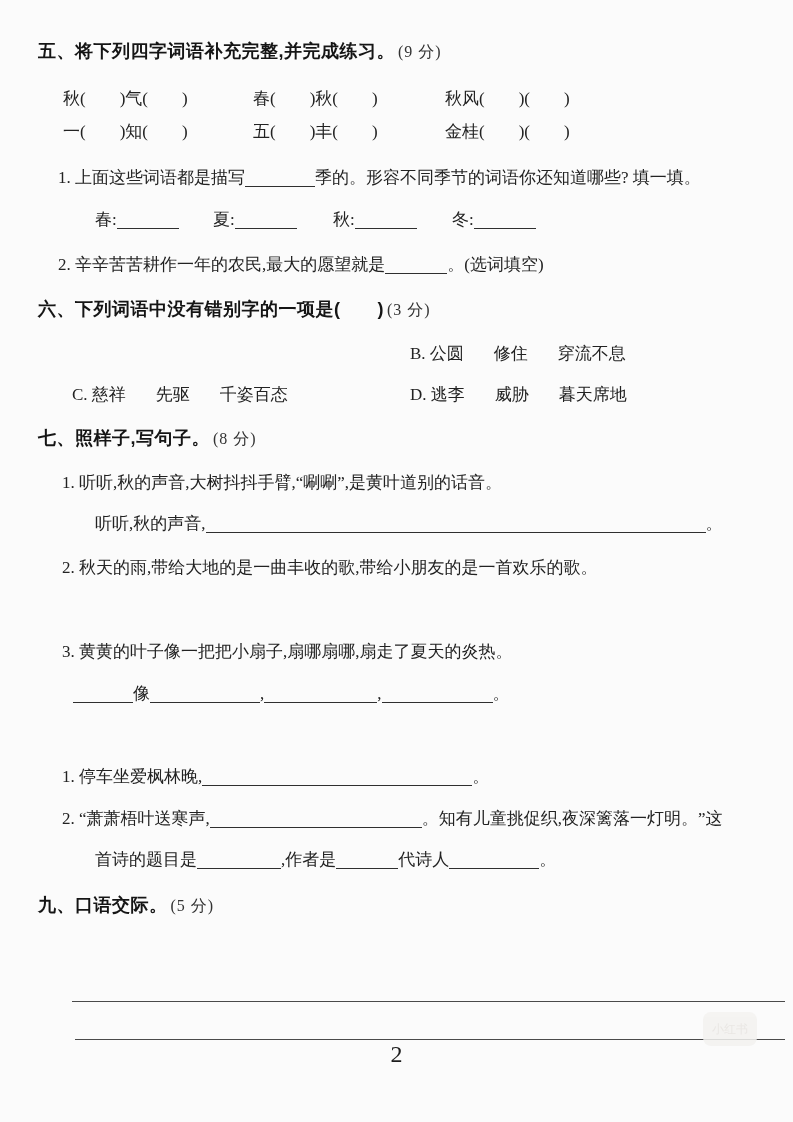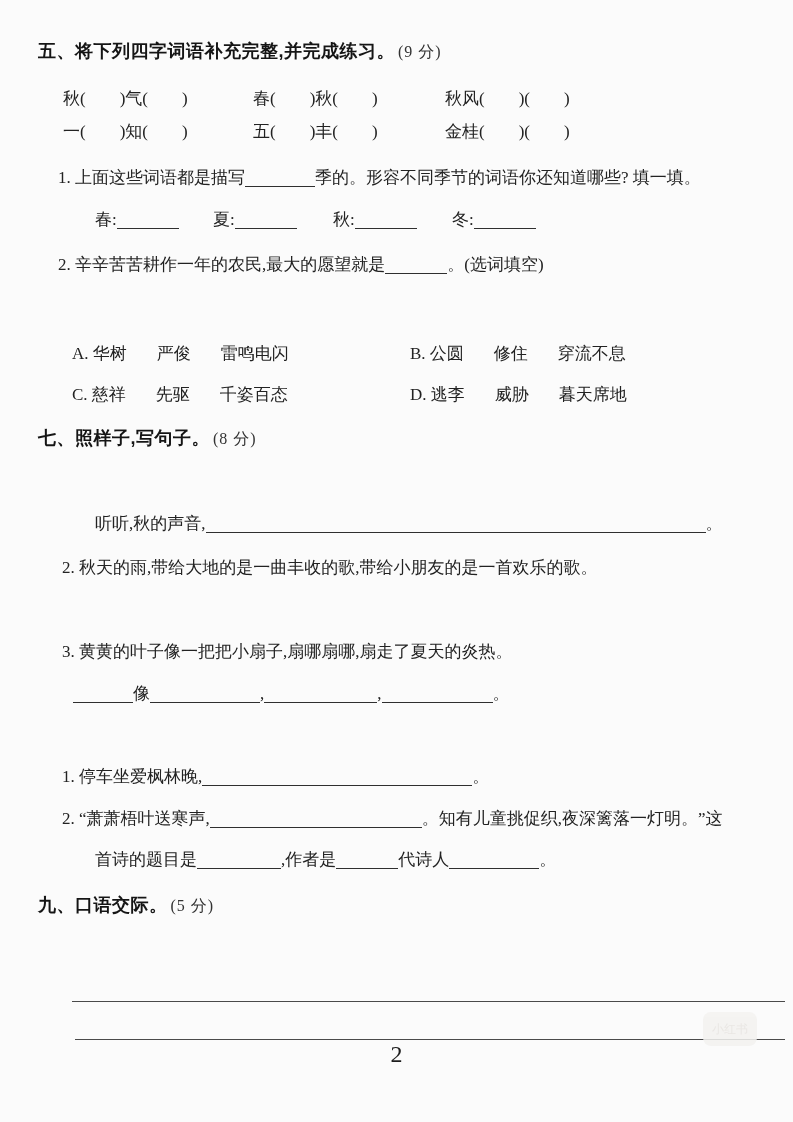--- a/index.html
+++ b/index.html
@@ -93,38 +93,41 @@
     <span>秋:</span><span class="bl" style="width:62px"></span>
   </div>
   <div class="row" style="top:209px;left:452px">
     <span>冬:</span><span class="bl" style="width:62px"></span>
   </div>
 
   <div class="row" style="top:254px;left:58px">
     <span>2. 辛辛苦苦耕作一年的农民,最大的愿望就是</span><span class="bl" style="width:62px"></span><span>。(选词填空)</span>
   </div>
 
+  <div class="row" style="top:298px;left:38px">
+    <span class="h">六、下列词语中没有错别字的一项是(　　)</span><span class="pts">(3 分)</span>
+  </div>
 
-  <div class="row" style="top:343px;left:72px">
-    <span>A. 华树</span><span class="opt-word">严俊</span><span class="opt-word">雷鸣电闪</span>
-  </div>
   <div class="row" style="top:343px;left:410px">
     <span>B. 公圆</span><span class="opt-word">修住</span><span class="opt-word">穿流不息</span>
   </div>
   <div class="row" style="top:384px;left:410px">
     <span>D. 逃李</span><span class="opt-word">威胁</span><span class="opt-word">暮天席地</span>
   </div>
   <div class="row" style="top:384px;left:72px">
     <span>C. 慈祥</span><span class="opt-word">先驱</span><span class="opt-word">千姿百态</span>
   </div>
 
   <div class="row" style="top:427px;left:38px">
     <span class="h">七、照样子,写句子。</span><span class="pts">(8 分)</span>
   </div>
 
+  <div class="row" style="top:472px;left:62px">
+    <span>1. 听听,秋的声音,大树抖抖手臂,“唰唰”,是黄叶道别的话音。</span>
+  </div>
   <div class="row" style="top:513px;left:95px">
     <span>听听,秋的声音,</span><span class="bl" style="width:500px"></span><span>。</span>
   </div>
 
   <div class="row" style="top:557px;left:62px">
     <span>2. 秋天的雨,带给大地的是一曲丰收的歌,带给小朋友的是一首欢乐的歌。</span>
   </div>
 
   <div class="row" style="top:641px;left:62px">
     <span>3. 黄黄的叶子像一把把小扇子,扇哪扇哪,扇走了夏天的炎热。</span>

